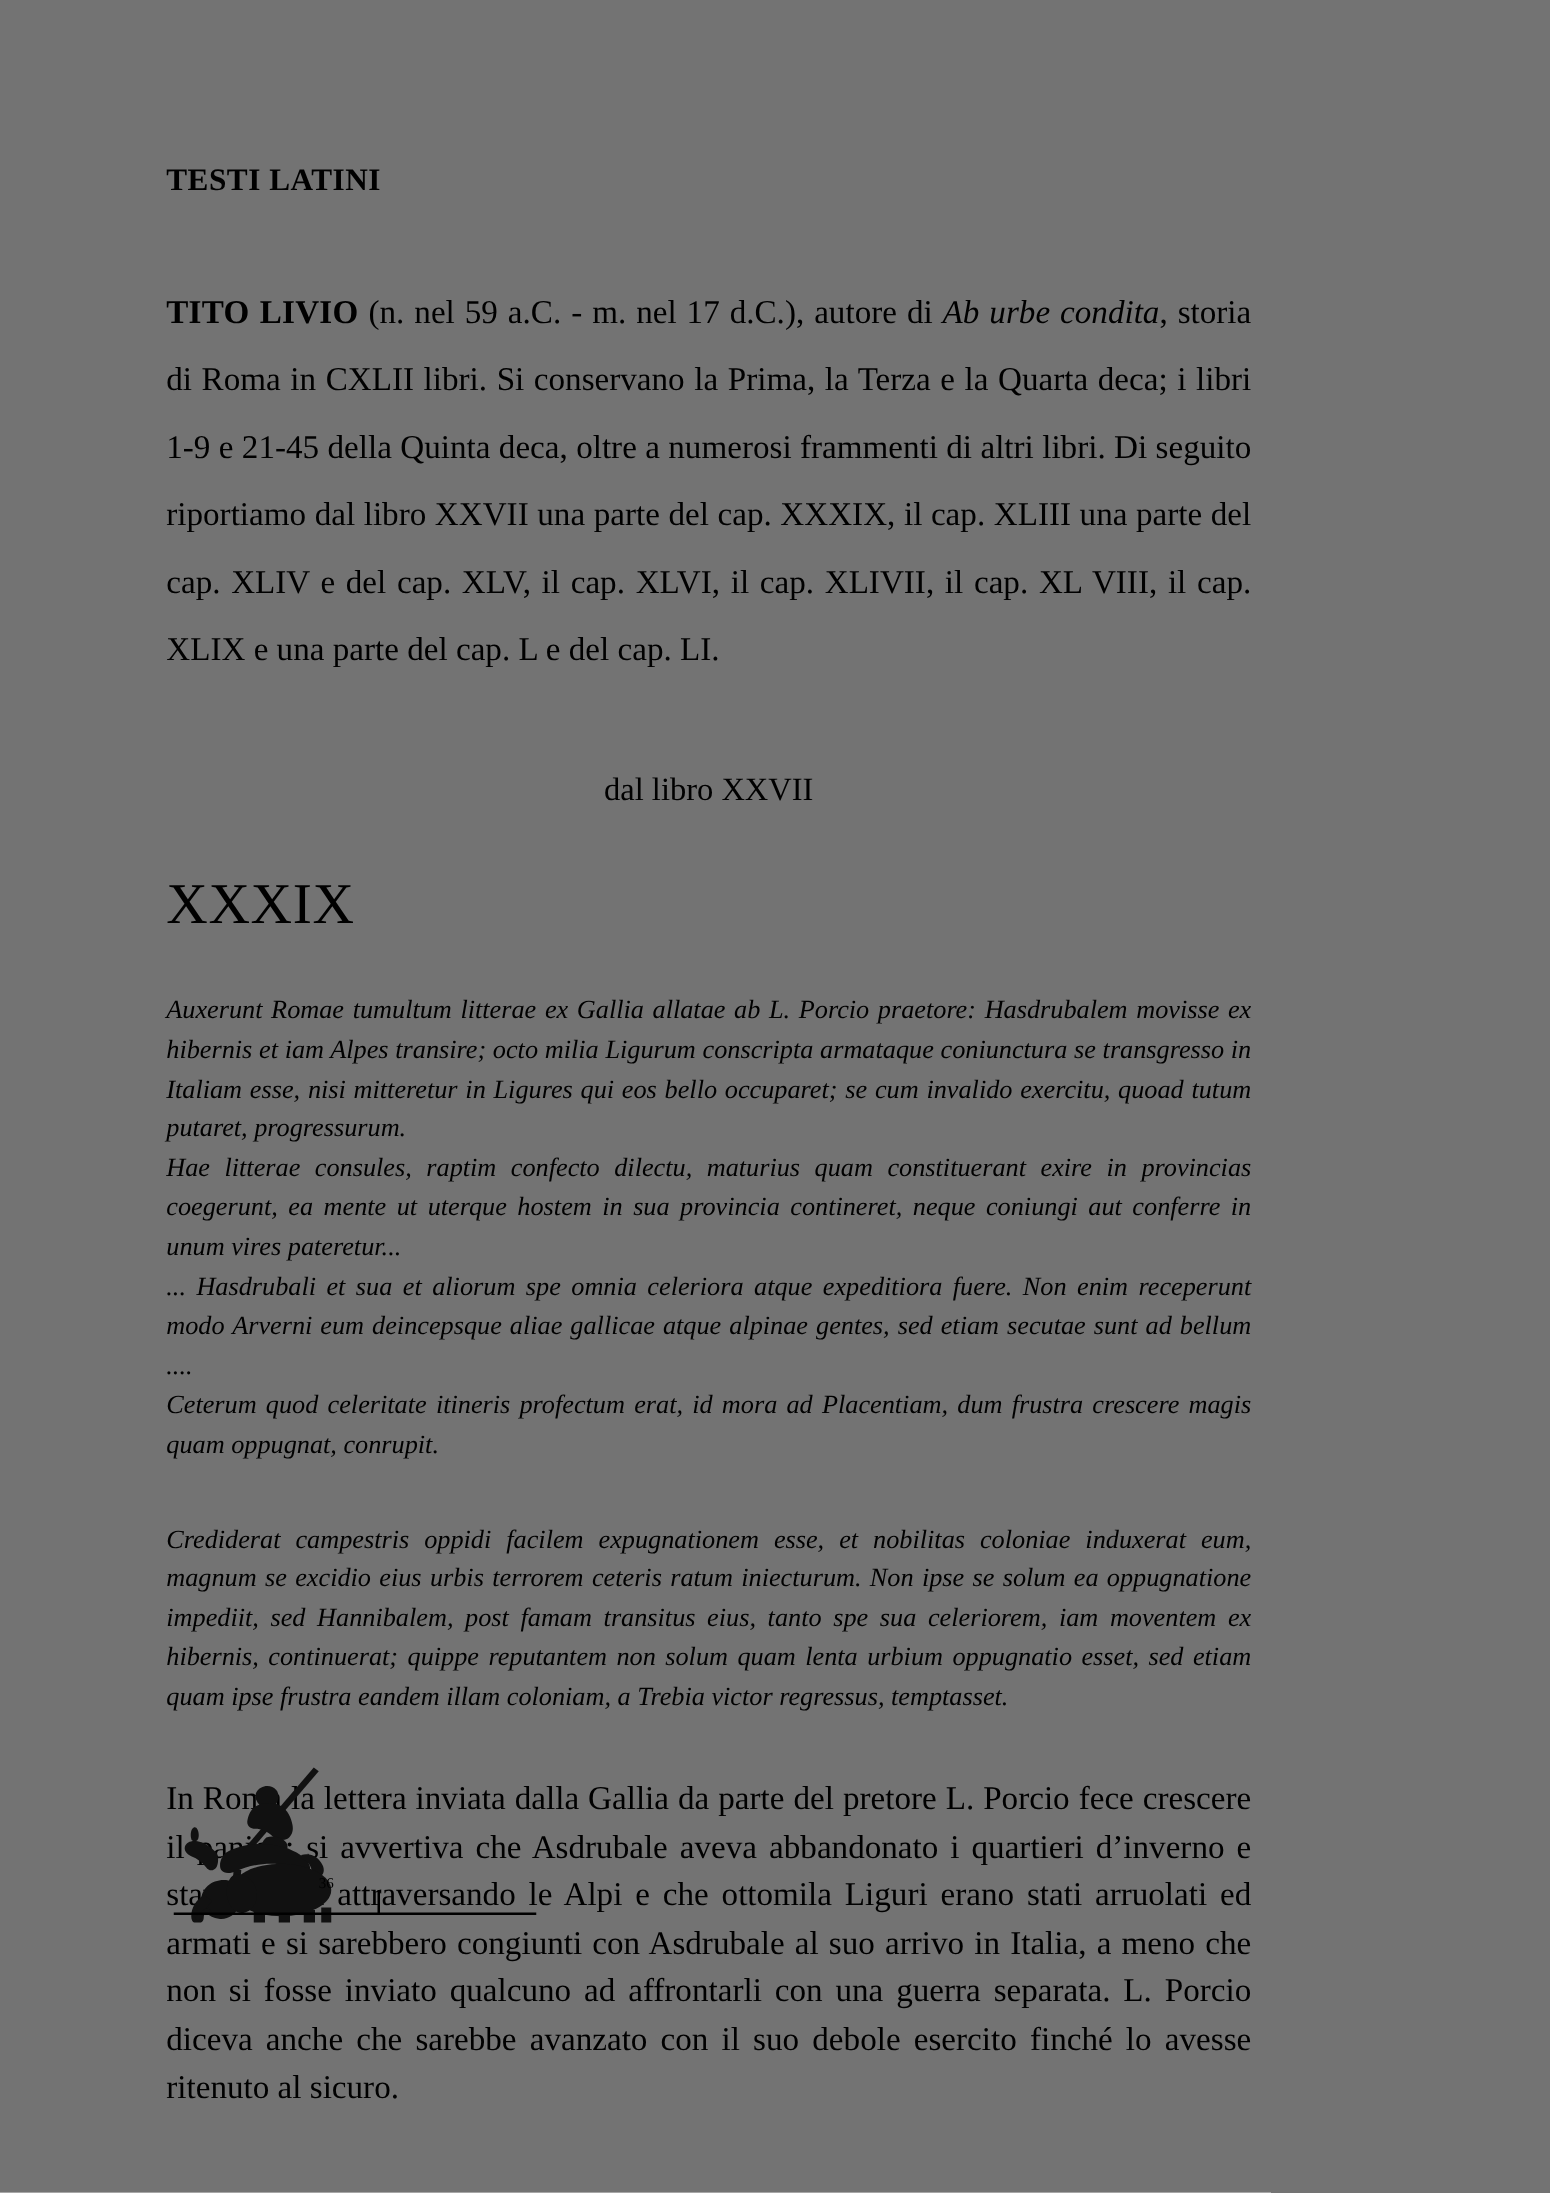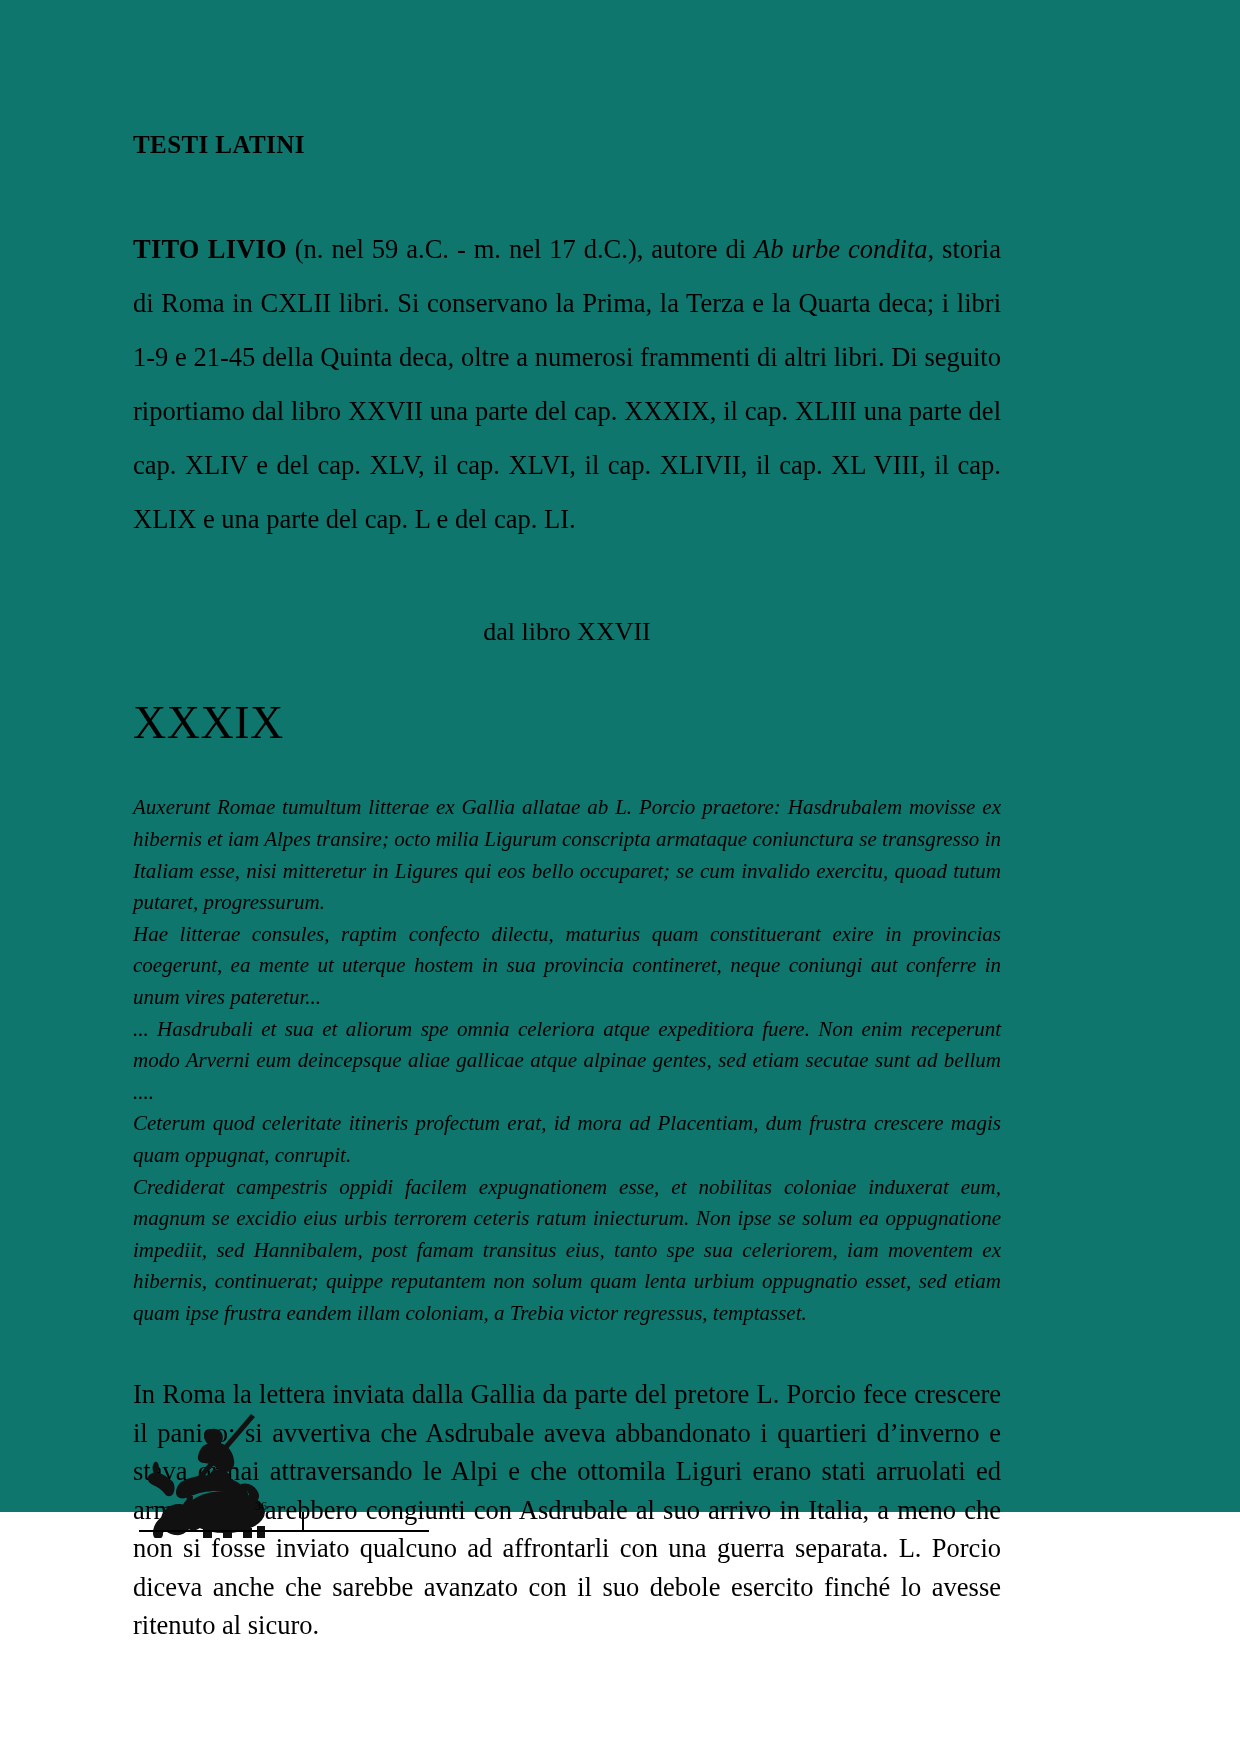--- a/index.html
+++ b/index.html
@@ -14,22 +14,22 @@
     position: relative;
     font-family: "Liberation Serif", "DejaVu Serif", serif;
     color: #000000;
     overflow: hidden;
   }
 
   .page {
     position: absolute;
     left: 0; top: 0;
     width: 1240px;
-    height: 1512px;
-    background: #0f766e;
+    height: 1754px;
+    background: #737373;
   }
 
   .content {
     position: absolute;
     left: 133px;
     top: 130px;
     width: 868px;
   }
 
   
@@ -80,20 +80,21 @@
     line-height: 31.6px;
     text-align: justify;
     margin: 42px 0 0 0;
   }
   .latin p {
     margin: 0;
     text-align: justify;
   }
   .latin p:last-child {
     text-align: justify;
+    margin-top: 44px;
   }
 
   
   .translation {
     font-size: 26.5px;
     line-height: 38.5px;
     text-align: justify;
     margin: 46px 0 0 0;
   }
 

